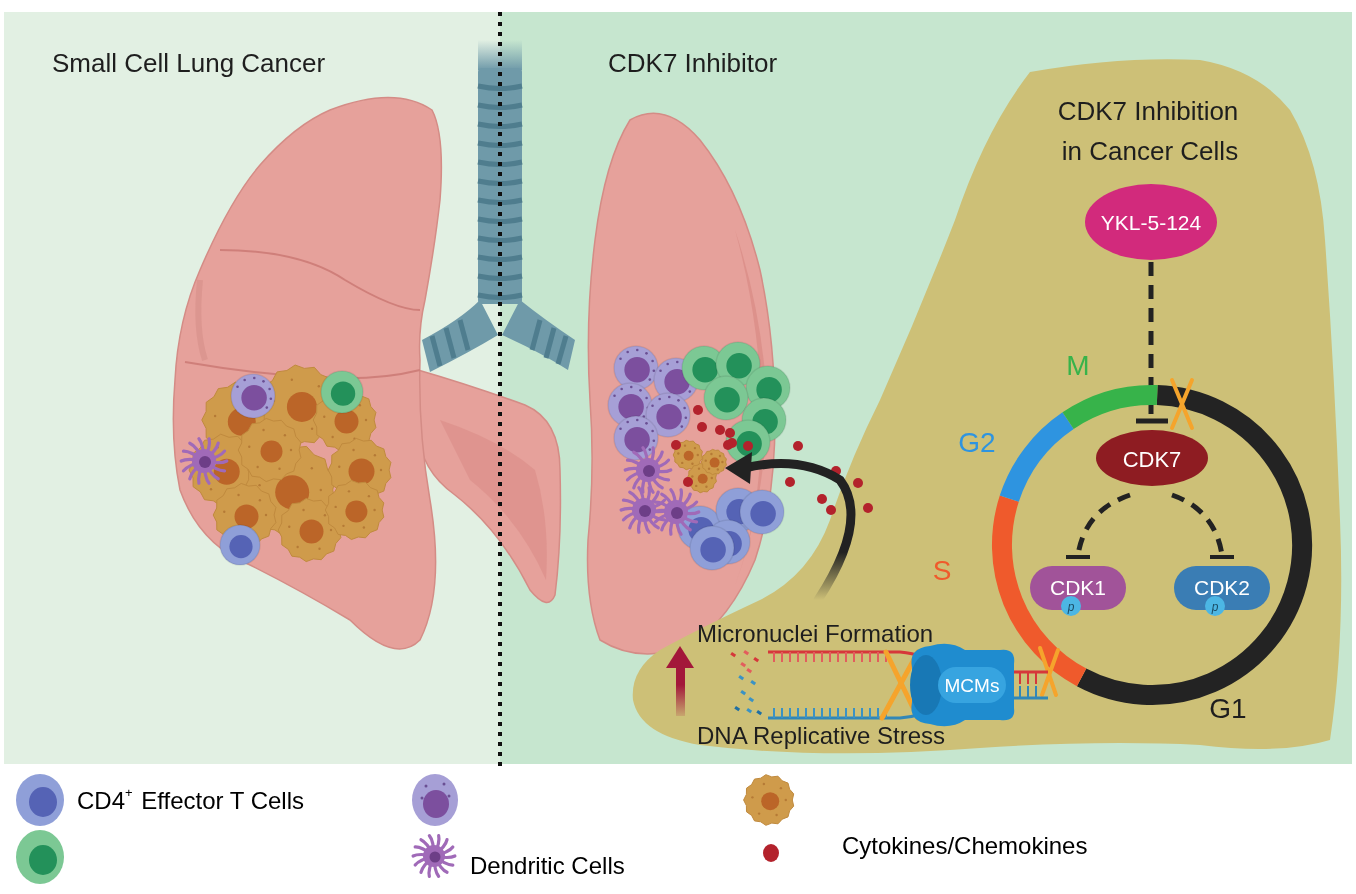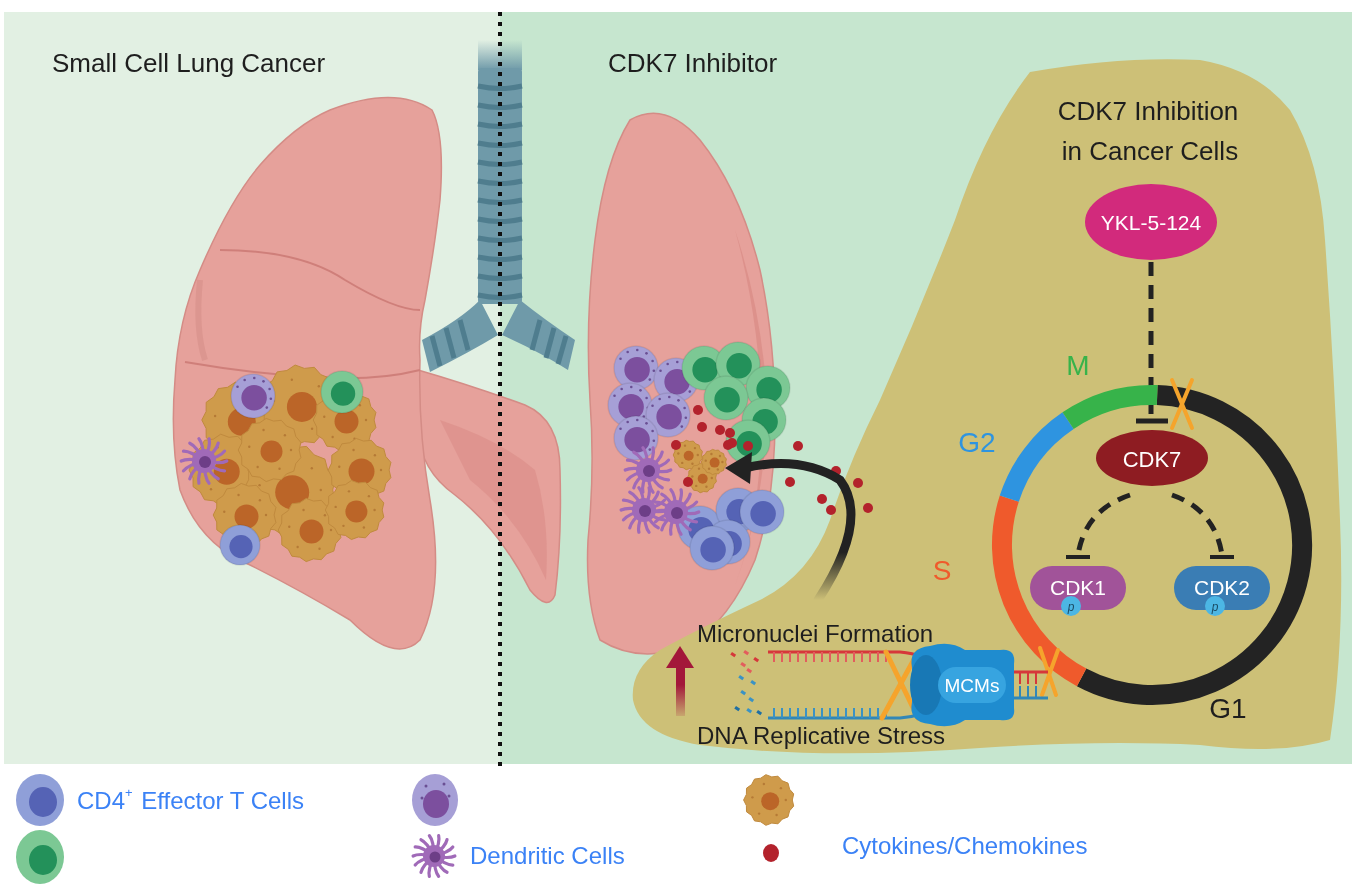--- a/index.html
+++ b/index.html
@@ -2,21 +2,21 @@
 <html><head>
 <meta charset="utf-8">
 <style>
   html, body { margin: 0; padding: 0; background: #ffffff; }
   body { width: 1356px; height: 894px; position: relative; overflow: hidden;
          font-family: "Liberation Sans", "DejaVu Sans", sans-serif; }
   #stage { position: absolute; left: 0; top: 0; width: 1356px; height: 894px; }
   svg text { font-family: "Liberation Sans", "DejaVu Sans", sans-serif; }
   .legend { position: absolute; left: 0; top: 770px; width: 1356px; height: 124px; }
   .legend-item { position: absolute; display: flex; align-items: center; height: 44px; }
-  .legend-item .lbl { font-size: 24px; color: #3b82f6; white-space: nowrap; text-align: right; }
+  .legend-item .lbl { font-size: 24px; color: #000000; white-space: nowrap; text-align: right; }
   .legend-item sup { font-size: 13px; vertical-align: 12px; margin-right: 2px; }
 </style>
 </head>
 <body>
 
 <svg id="stage" width="1356" height="894" viewBox="0 0 1356 894" xmlns="http://www.w3.org/2000/svg">
   <defs>
     <linearGradient id="arrowFade" x1="0" y1="1" x2="0" y2="0">
       <stop offset="0" stop-color="#222" stop-opacity="0"></stop>
       <stop offset="0.35" stop-color="#222" stop-opacity="1"></stop>
@@ -636,19 +636,19 @@
     <g>
       <ellipse cx="771" cy="853" rx="8" ry="9" fill="#b3222c"></ellipse>
     </g>
   </g>
 </svg>
 
 <div class="legend">
   <div class="legend-item" style="left:77px; top:8px;">
     <span class="lbl"><span>CD4</span><sup>+</sup><span> Effector T Cells</span></span>
   </div>
-  <div class="legend-item" style="left:470px; top:64px;">
+  <div class="legend-item" style="left:470px; top:74px;">
     <span class="lbl">Dendritic Cells</span>
   </div>
   <div class="legend-item" style="left:802px; top:54px;margin-left:40px;">
     <span class="lbl">Cytokines/Chemokines</span>
   </div>
 </div>
 
 </body></html>

